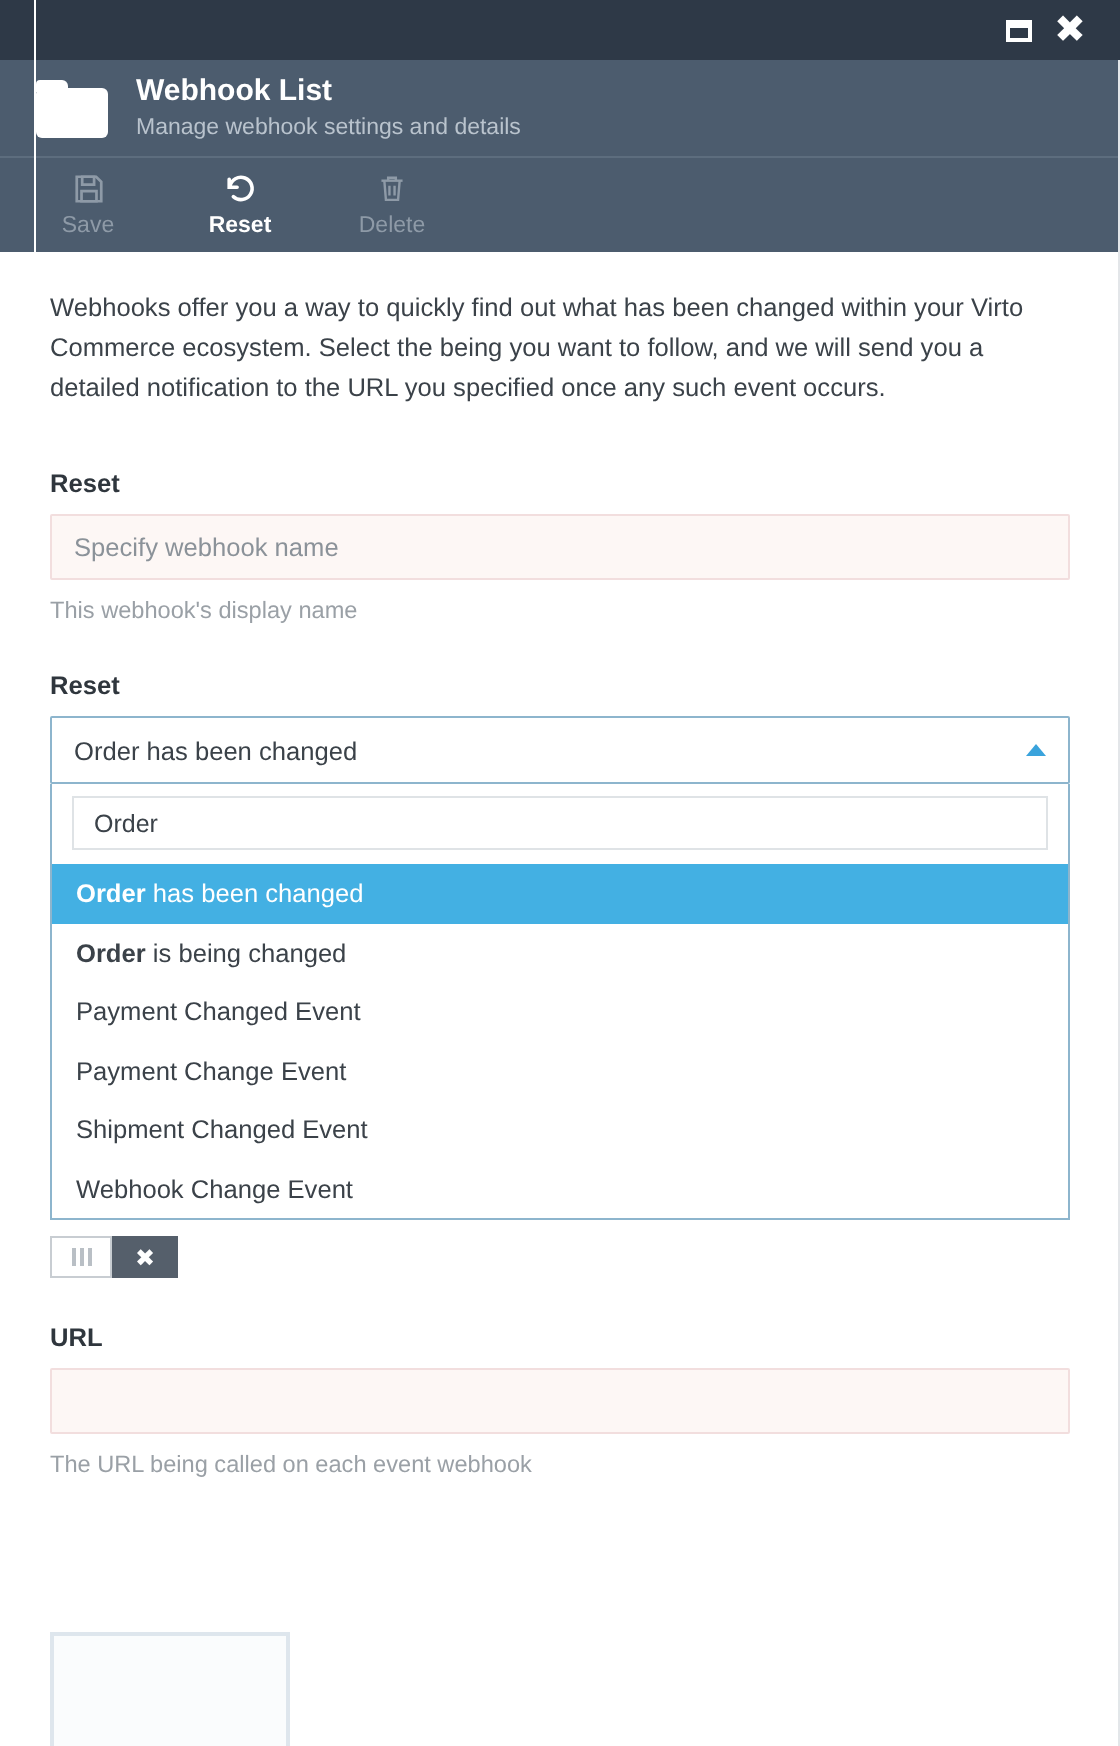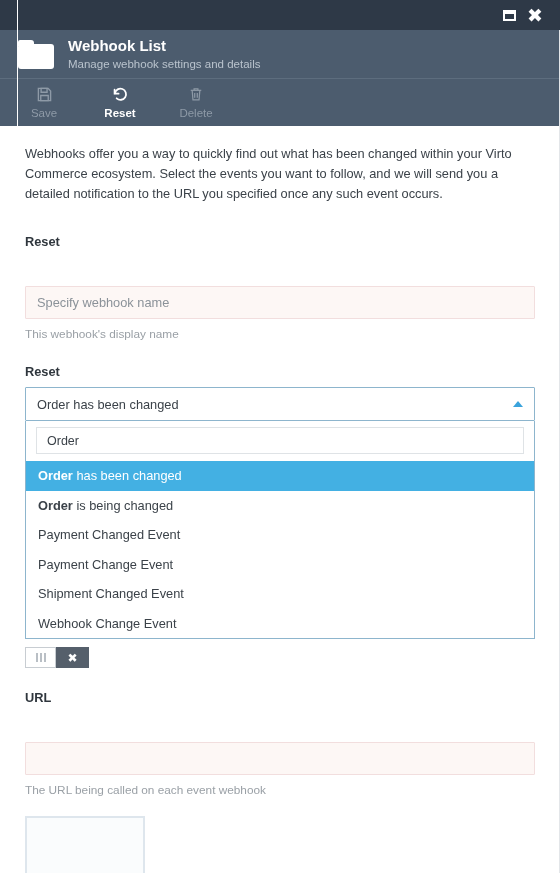--- a/index.html
+++ b/index.html
@@ -156,21 +156,20 @@
     width: 100%;
     height: 33px;
     border: 1px solid #f2dede;
     background: #fdf7f5;
     font-size: 12.8px;
     color: #3b4249;
     padding: 0 11px;
     font-family: "Liberation Sans", sans-serif;
     outline: none;
     border-radius: 1px;
-    margin-top: 29px;
   }
   .text-input::placeholder { color: #8b9299; }
   .field-hint {
     font-size: 11.8px;
     color: #9aa0a6;
     margin-top: 7px;
     line-height: 16px;
   }
   .field-group { margin-bottom: 22px; }
 
@@ -334,21 +333,21 @@
           <path d="M5.2 4.8l1 12h7.6l1-12"></path>
           <path d="M8.4 8v6M11.6 8v6"></path>
         </svg>
       </div>
       <div class="tool-label">Delete</div>
     </div>
   </div>
 
   <div class="body">
 
-    <div class="intro">Webhooks offer you a way to quickly find out what has been changed within your Virto Commerce ecosystem. Select the events you want to follow, and we will send you a detailed notification to the URL you specified once any such event occurs.</div>
+    <div class="intro">Webhooks offer you a way to quickly find out what has been changed within your Virto Commerce ecosystem. Select the being you want to follow, and we will send you a detailed notification to the URL you specified once any such event occurs.</div>
 
     <div class="field-group">
       <div class="field-label">Reset</div>
       <input class="text-input" type="text" placeholder="Specify webhook name" style="">
       <div class="field-hint">This webhook's display name</div>
     </div>
 
     <div class="field-group">
       <div class="field-label">Reset</div>
       <div class="select-wrap">

